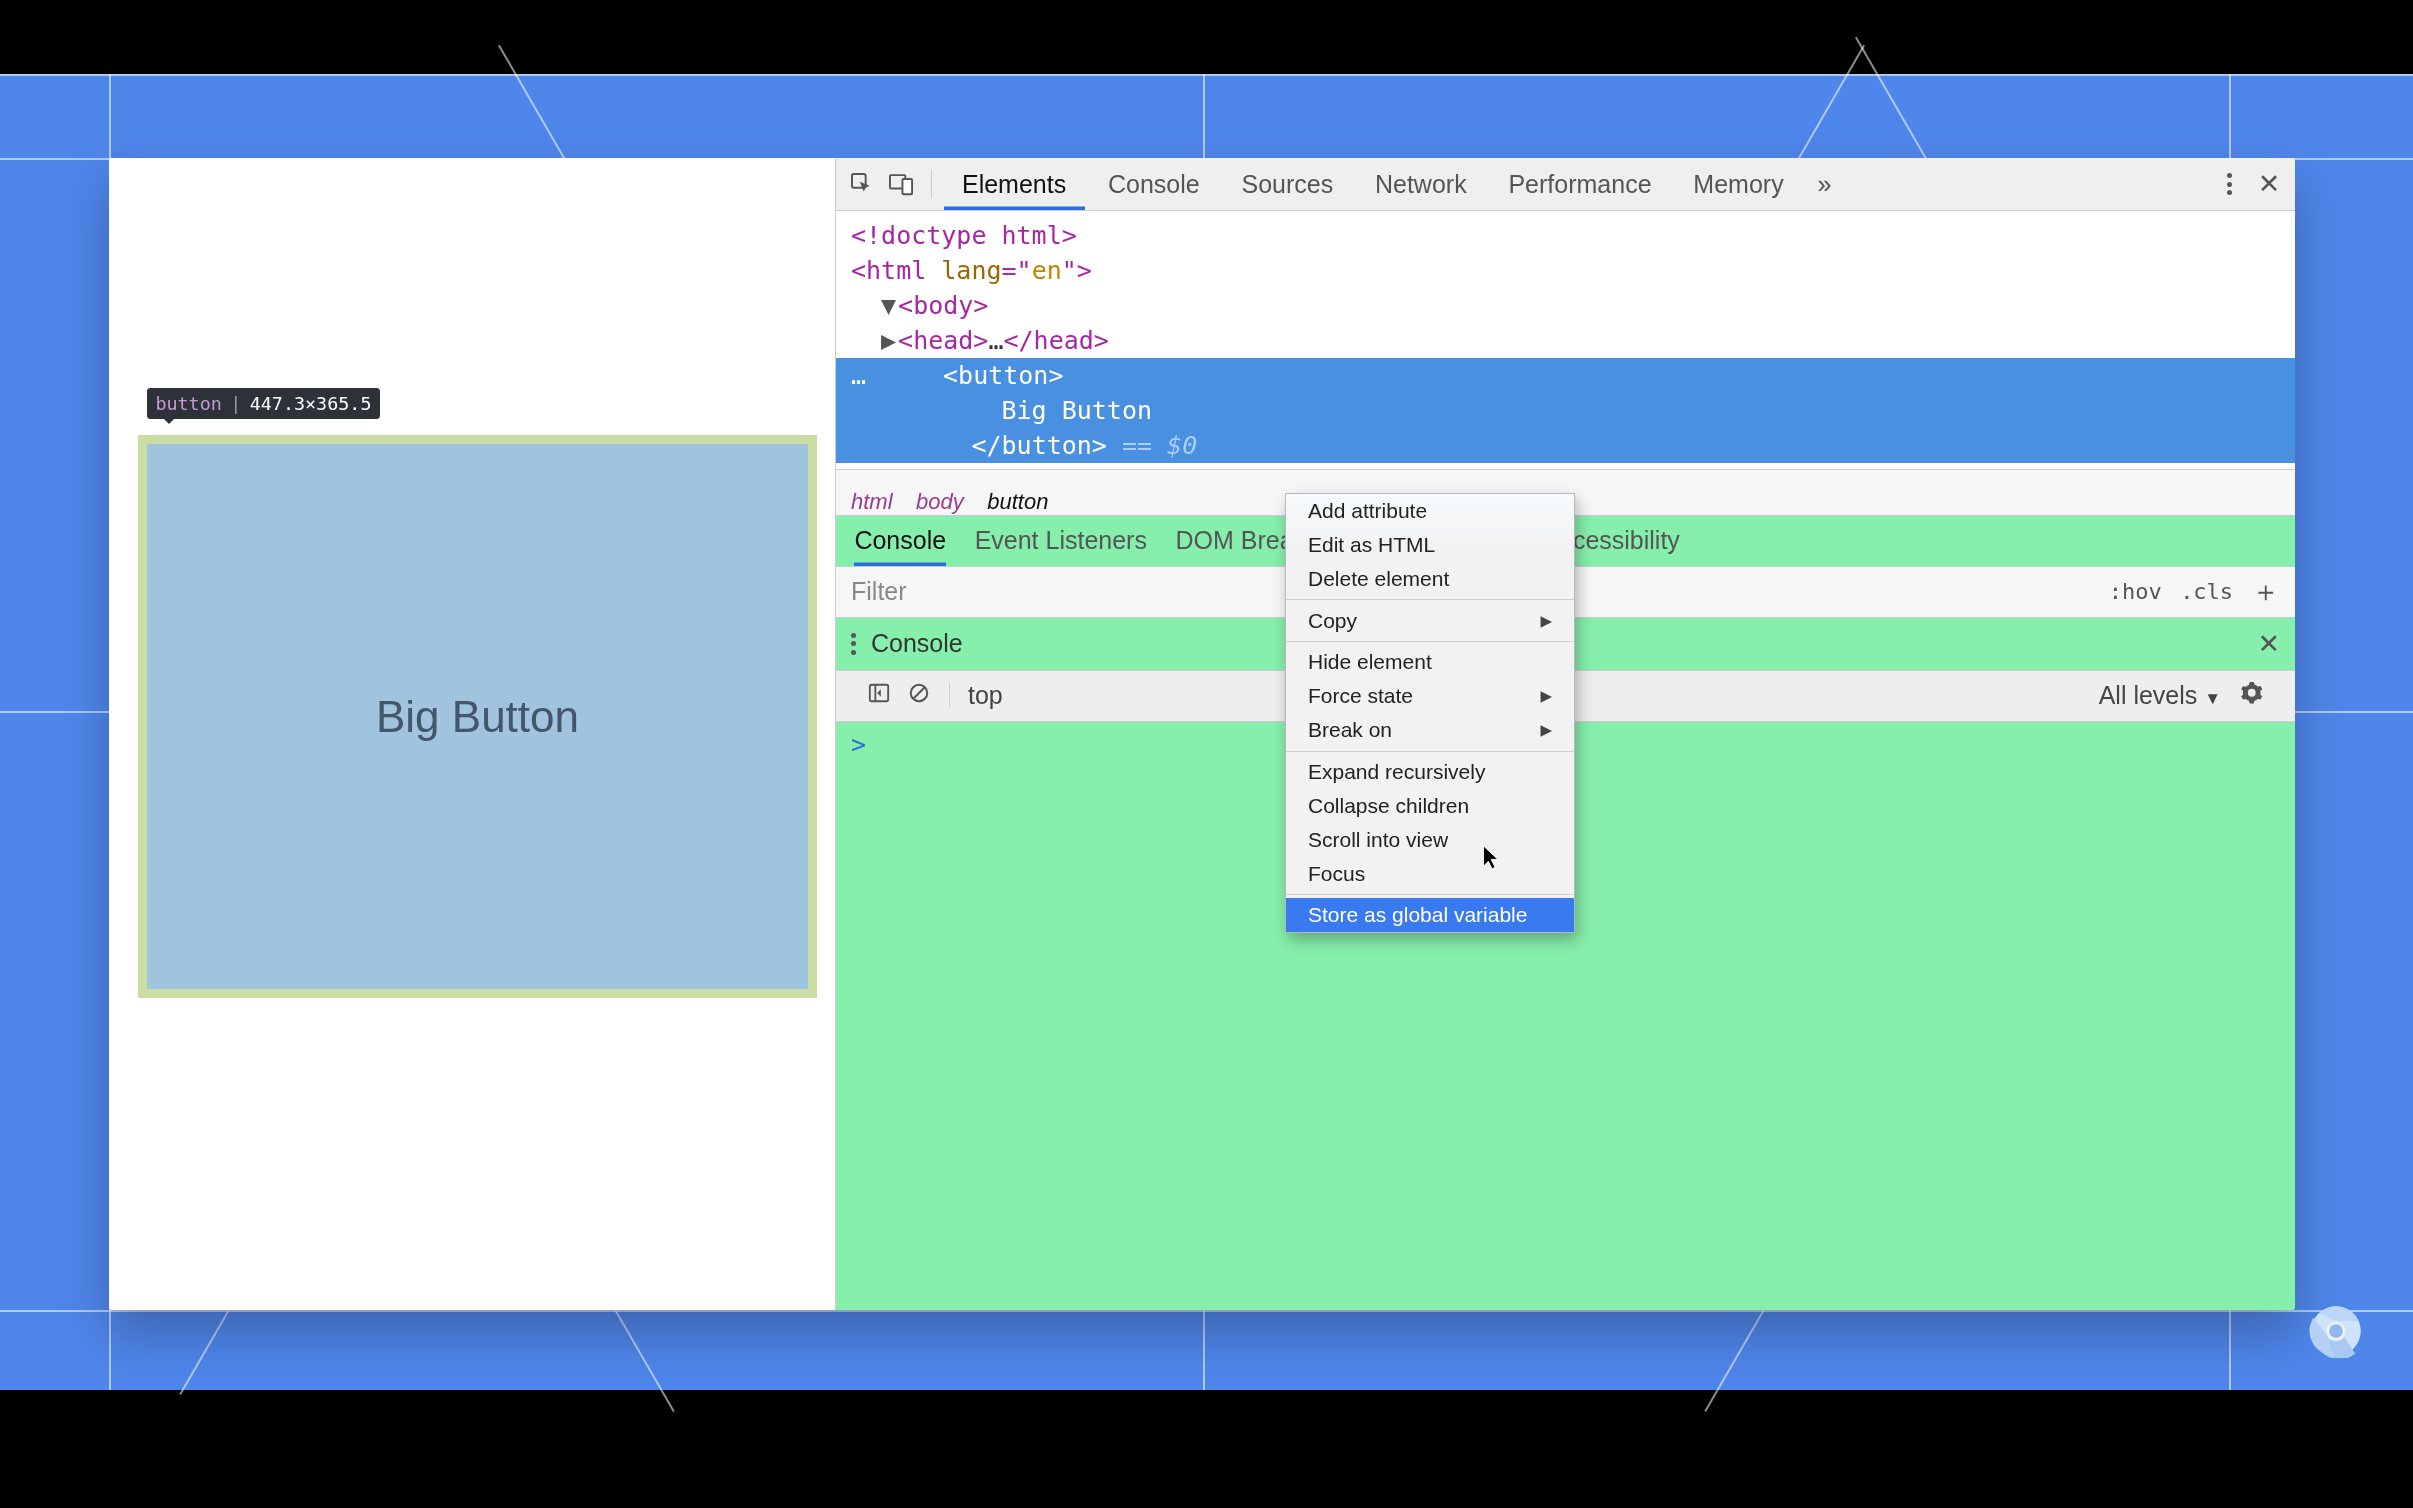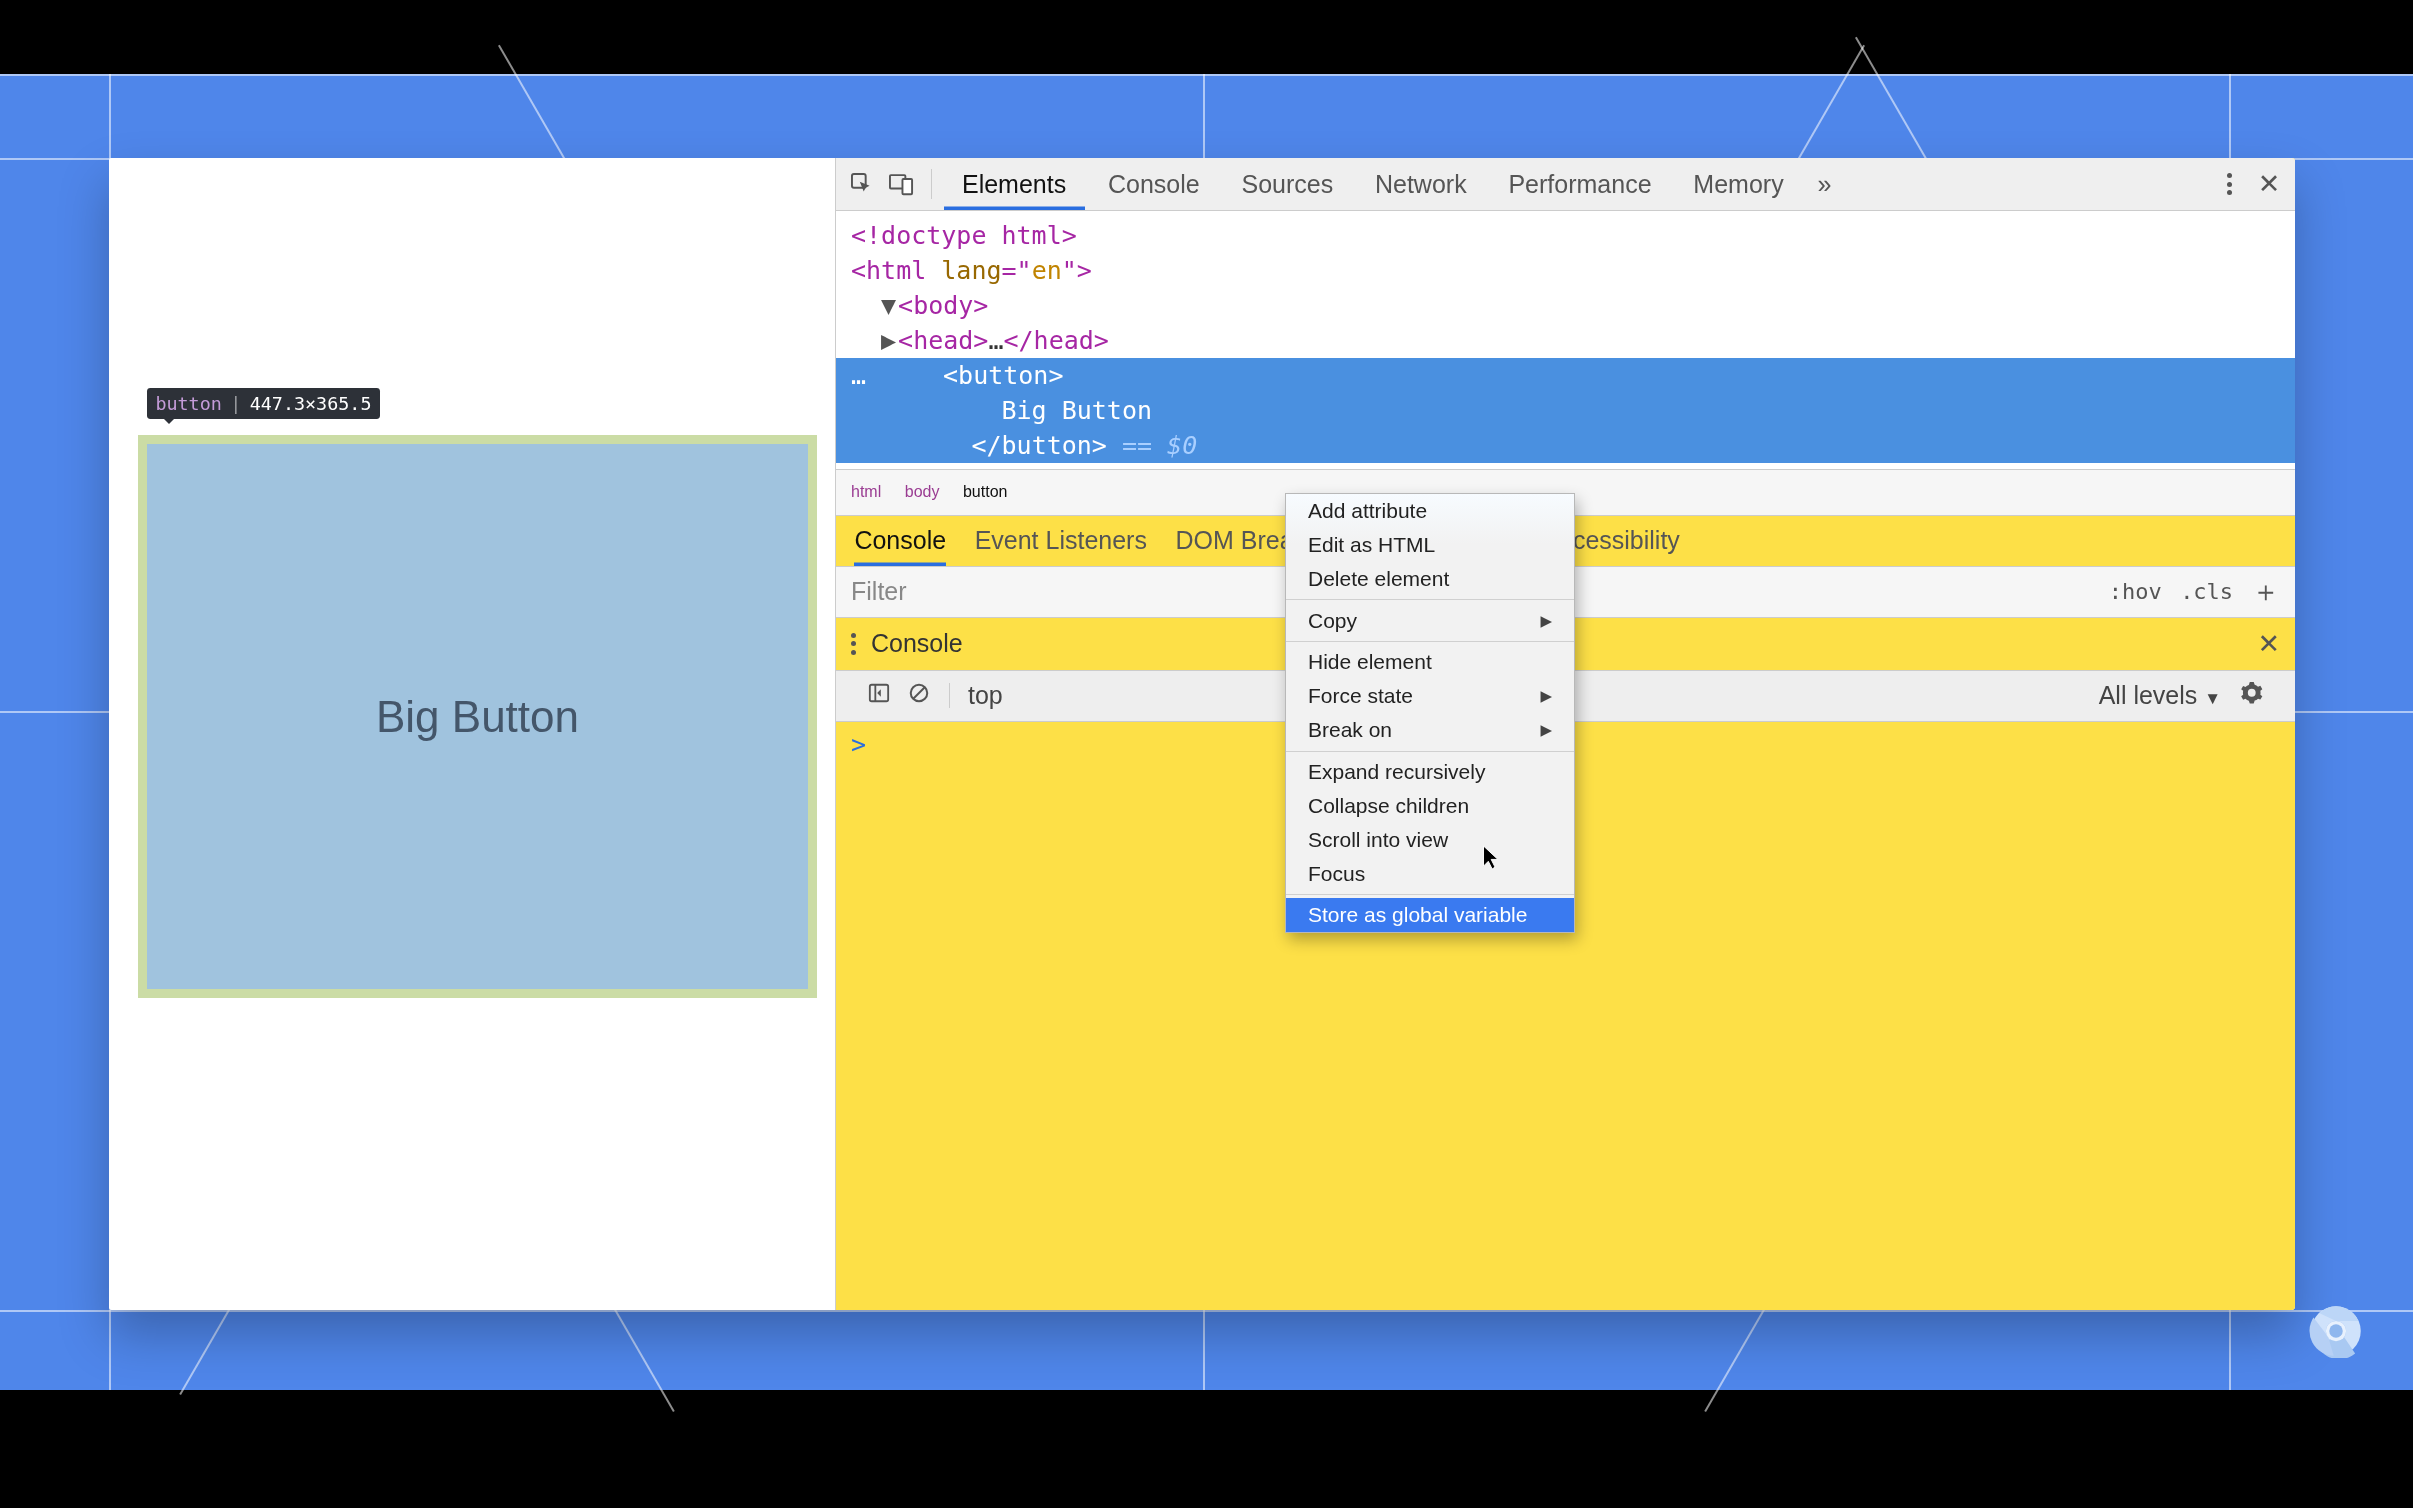--- a/index.html
+++ b/index.html
@@ -68,21 +68,21 @@
   .measure-tip::after {
     content:""; position:absolute; left:17px; bottom:-10px;
     border:5px solid transparent; border-top-color:#2d3138;
   }
 
   
   .devtools {
     flex:1; height:100%;
     border-left:0.8px solid var(--dt-border);
     display:flex; flex-direction:column;
-    background:#fde047;
+    background:#86efac;
     color:var(--dt-text);
   }
 
   .dt-toolbar {
     height:52px;
     display:flex; align-items:center;
     border-bottom:0.8px solid var(--dt-border);
     background:#efefef;
     padding:0 8.4px;
     gap:5px;
@@ -121,26 +121,27 @@
     color:#fff;
     margin-left:-15px; margin-right:-15px;
     padding-left:15px;
   }
   .dom .selrow .tagp, .dom .selrow .aval, .dom .selrow .attr { color:#fff; }
   .dom .dots { color:#fff; letter-spacing:1.7px; }
   .dom .dim { color:#a9cfff; font-style:italic; }
 
   .crumbs {
     height:45px;
-    display:flex; align-items:center; gap:23.5px;
+    display:flex; align-items:flex-end; gap:23.5px;
     padding:0 15px;
     background:#f6f6f6;
     border-top:0.8px solid var(--dt-border);
     border-bottom:0.8px solid var(--dt-border);
-    font-size:16px;
+    font-size:22px;
+    font-style:italic;
   }
   .crumb { color:#9a3c92; }
   .crumb.sel { color:#111; }
 
   .subtabs {
     height:50px;
     display:flex; align-items:center;
     border-bottom:0.8px solid var(--dt-border);
     font-size:25px; gap:28.5px; padding:0 18.4px;
     color:#555;

